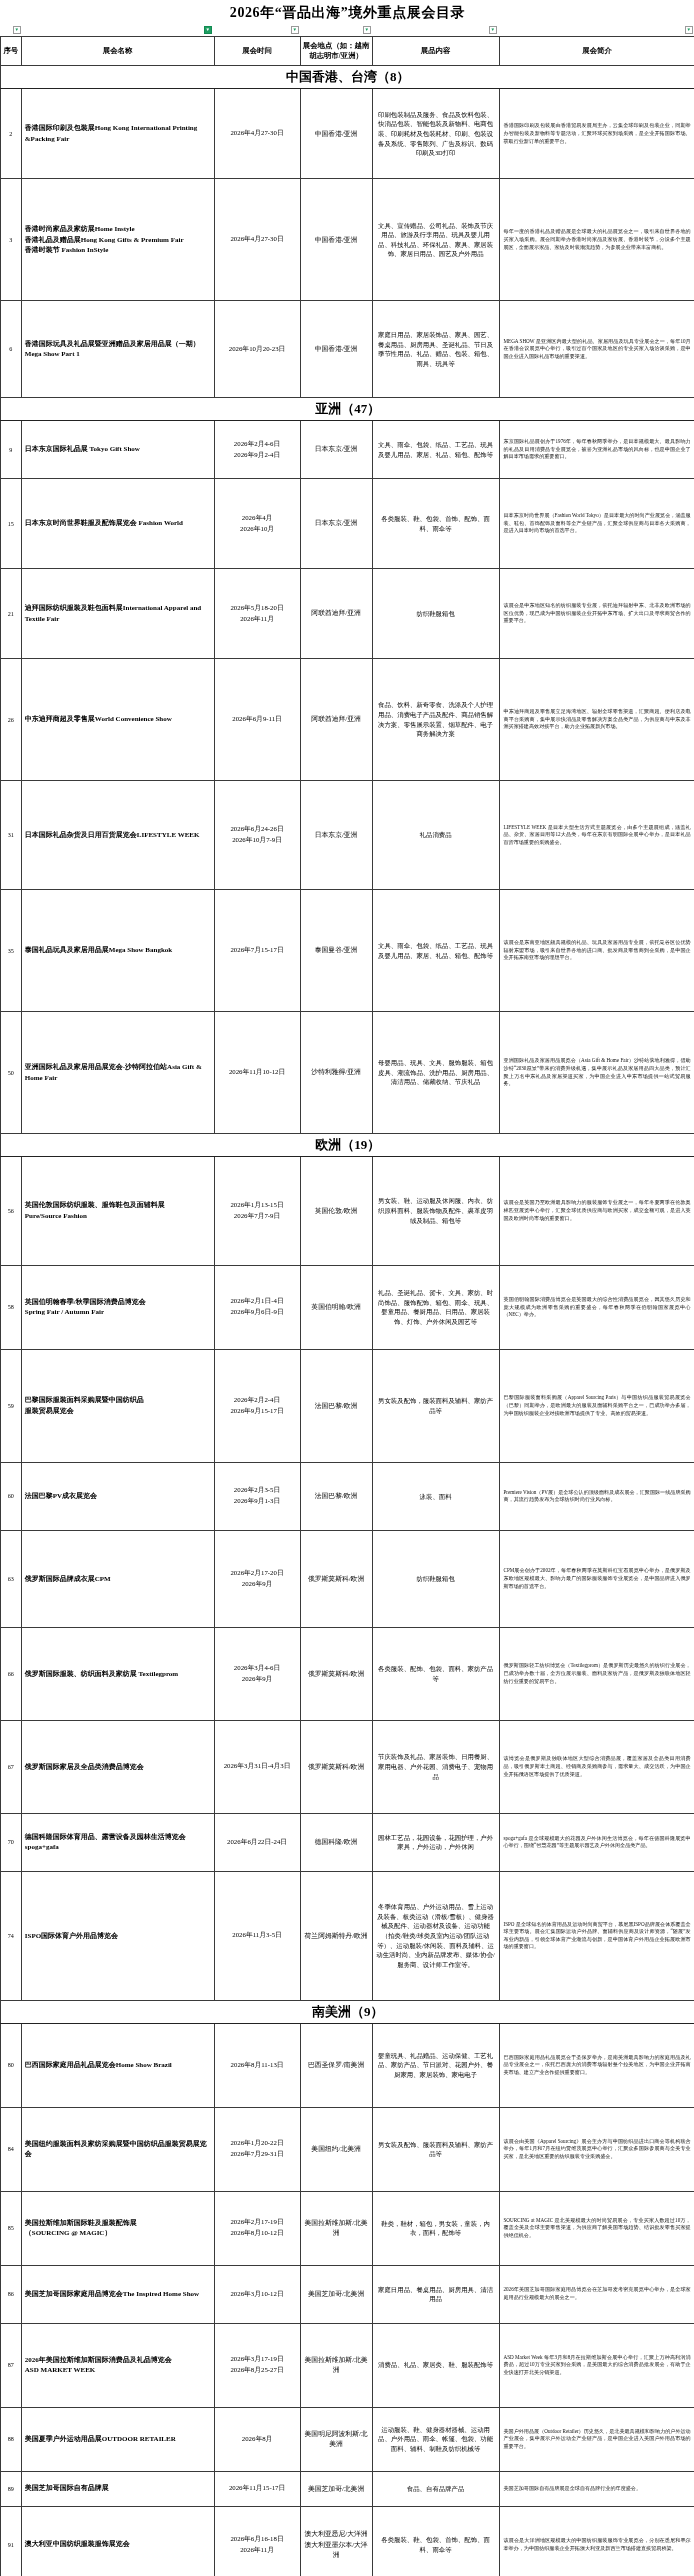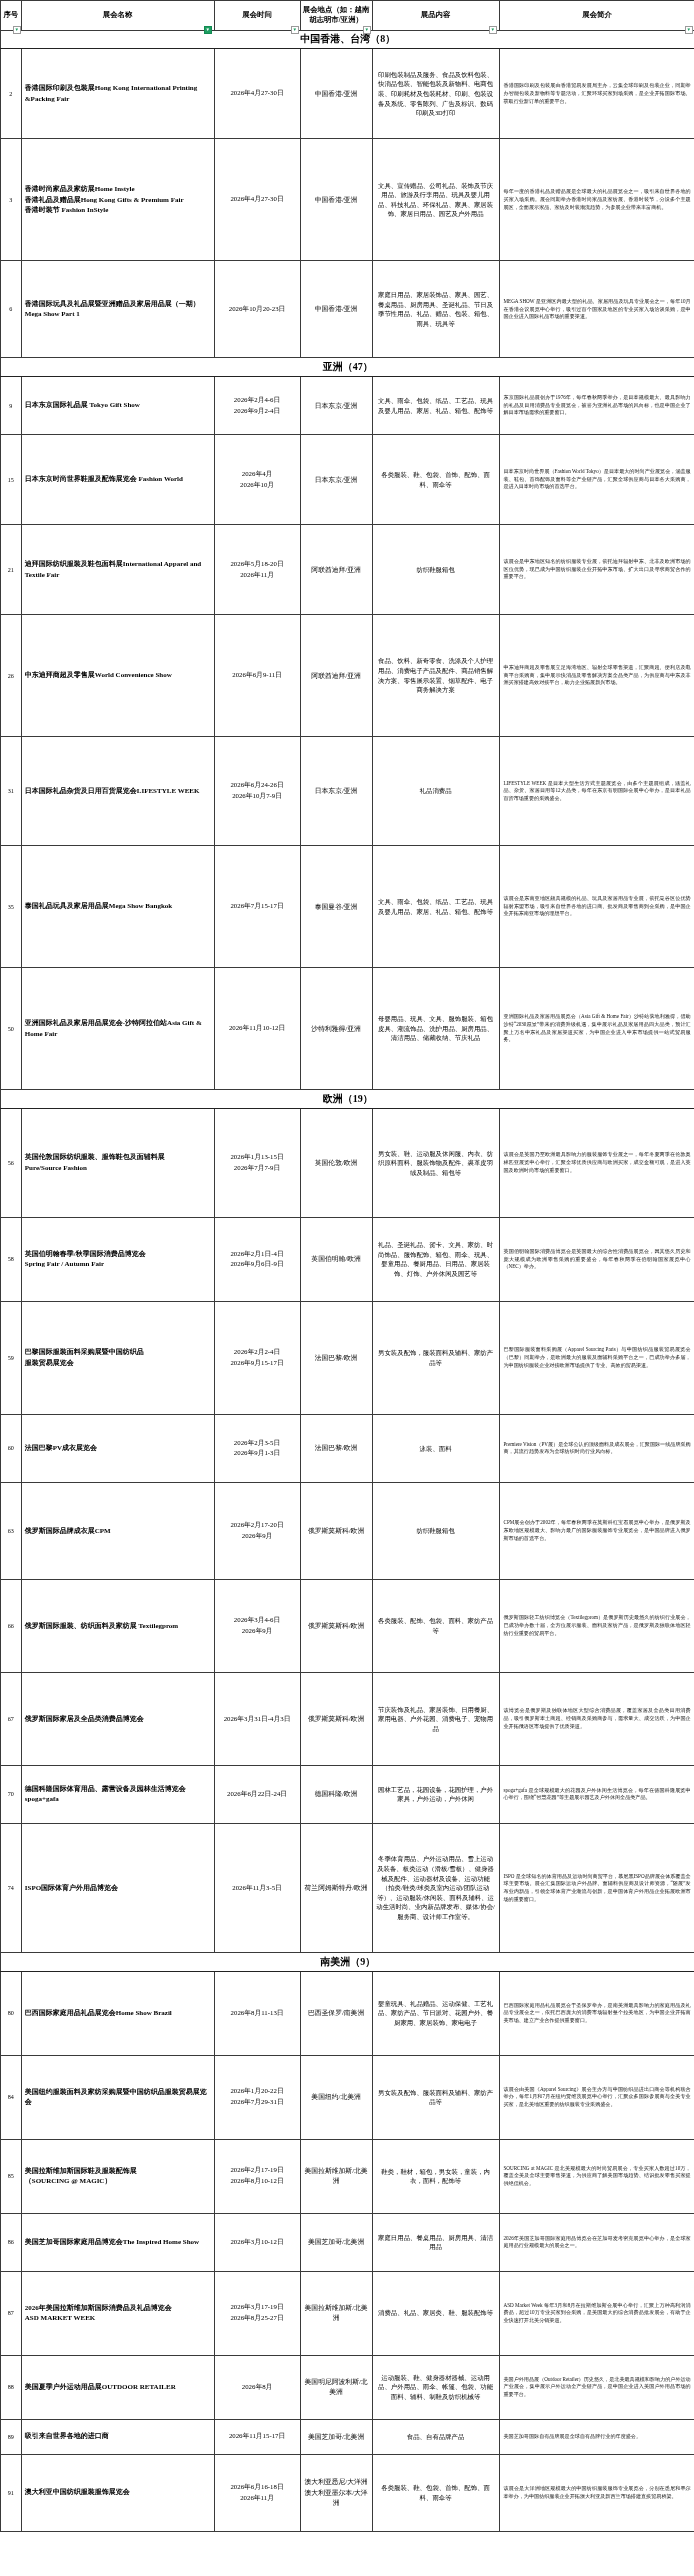--- a/index.html
+++ b/index.html
@@ -5,38 +5,39 @@
   html,body{margin:0;padding:0;background:#fff;}
   .sheet{position:relative;width:695px;height:2576px;overflow:hidden;background:#fff;
          font-family:"Liberation Serif","DejaVu Serif",serif;color:#000;}
   .title{height:32px;padding-top:3.9px;text-align:center;font-size:14px;font-weight:bold;
          letter-spacing:0.6px;}
   table{border-collapse:collapse;table-layout:fixed;width:695px;}
   table,td,th{border:0.6px solid #3a3a3a;}
   table{border-top:1.3px solid #222;border-left:1.3px solid #222;border-right:1.3px solid #222;border-bottom:1.3px solid #222;}
   th{font-size:7.4px;font-weight:bold;padding:1.3px;height:26px;background:#fff;}
   td{padding:1.9px 3.2px;vertical-align:middle;overflow:hidden;}
-  tr.sec td{height:14px;text-align:center;font-weight:bold;font-size:10px;border-top:1.3px solid #222;border-bottom:1.3px solid #222;}
+  tr.sec td{height:14px;text-align:center;font-weight:bold;font-size:13px;border-top:1.3px solid #222;border-bottom:1.3px solid #222;}
   tr.row td{border-top:1px solid #2c2c2c;}
   td.c0{text-align:center;font-size:6.1px;padding:0;}
   td.c1{font-weight:bold;font-size:7px;line-height:1.5;white-space:pre-line;}
   td.c2{text-align:center;font-size:6.8px;white-space:pre-line;line-height:1.6;}
   td.c3{text-align:center;font-size:6.8px;white-space:pre-line;line-height:1.5;}
   td.c4{text-align:center;font-size:6.4px;line-height:1.5;}
   td.c5{font-size:5.1px;line-height:1.5;text-align:justify;color:#111;padding:3.2px 3.9px;}
   
   .fbtn{position:absolute;top:26px;width:7.7px;height:7.7px;box-sizing:border-box;
         border:0.6px solid #9a9a9a;background:#fff;color:#1e9e62;font-size:4.5px;line-height:6.4px;
         text-align:center;cursor:pointer;}
   .fbtn.active{background:#1e9e62;color:#fff;border-color:#128a52;}
 </style>
 </head>
 <body>
 
 <div class="sheet">
+  <div class="title">2026年“晋品出海”境外重点展会目录</div>
 
   <span class="fbtn" style="left:13px">▼</span>
   <span class="fbtn active" style="left:204px">▼</span>
   <span class="fbtn" style="left:291px">▼</span>
   <span class="fbtn" style="left:363px">▼</span>
   <span class="fbtn" style="left:489px">▼</span>
   <span class="fbtn" style="left:685px">▼</span>
 
   <table>
     <colgroup>
@@ -287,21 +288,21 @@
         <tr class="row" style="height: 64px;">
           <td class="c0">88</td>
           <td class="c1">美国夏季户外运动用品展OUTDOOR RETAILER</td>
           <td class="c2">2026年8月</td>
           <td class="c3">美国明尼阿波利斯/北美洲</td>
           <td class="c4">运动服装、鞋、健身器材器械、运动用品、户外用品、雨伞、帐篷、包袋、功能面料、辅料、制鞋及纺织机械等</td>
           <td class="c5">美国户外用品展（Outdoor Retailer）历史悠久，是北美最具规模和影响力的户外运动产业展会，集中展示户外运动全产业链产品，是中国企业进入美国户外用品市场的重要平台。</td>
         </tr>
         <tr class="row" style="height: 35px;">
           <td class="c0">89</td>
-          <td class="c1">吸引来自世界各地的进口商</td>
+          <td class="c1">美国芝加哥国际自有品牌展</td>
           <td class="c2">2026年11月15-17日</td>
           <td class="c3">美国芝加哥/北美洲</td>
           <td class="c4">食品、自有品牌产品</td>
           <td class="c5">美国芝加哥国际自有品牌展是全球自有品牌行业的年度盛会。</td>
         </tr>
         <tr class="row" style="height: 77px;">
           <td class="c0">91</td>
           <td class="c1">澳大利亚中国纺织服装服饰展览会</td>
           <td class="c2">2026年6月16-18日
 2026年11月</td>

